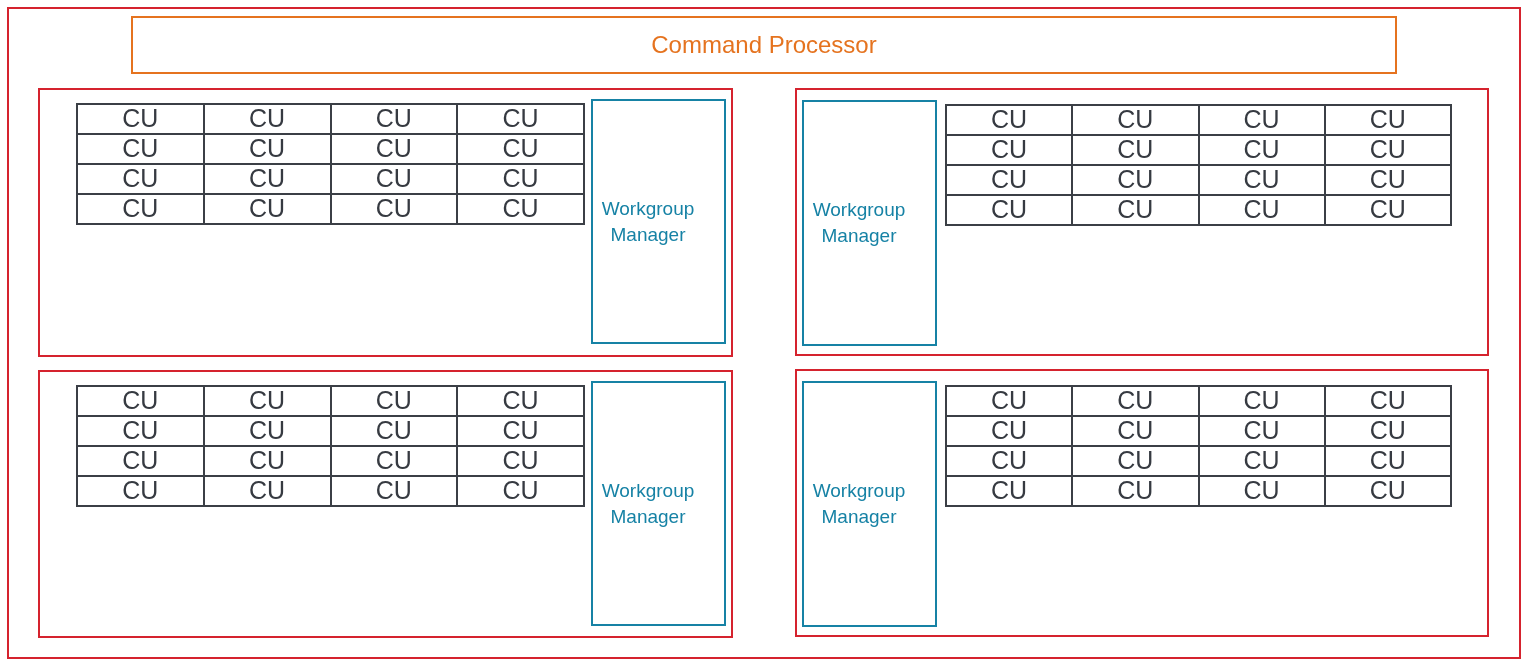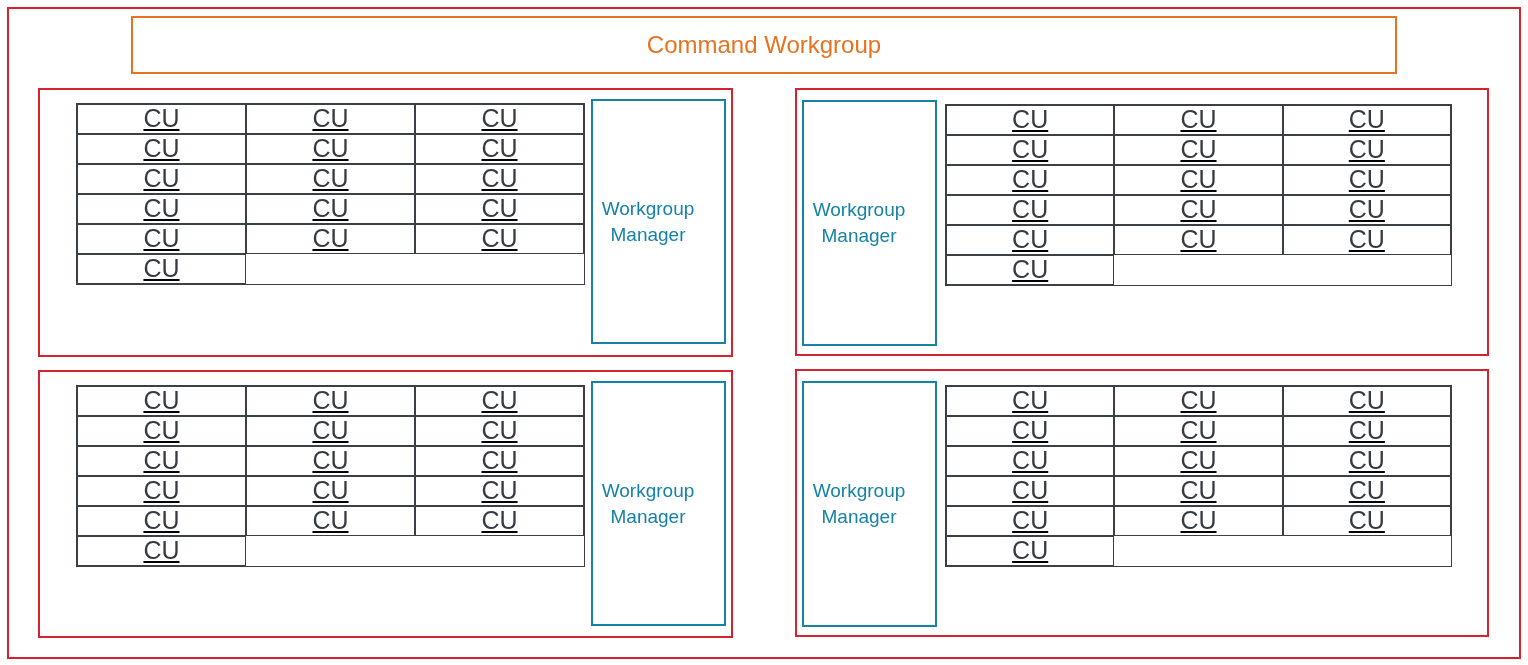--- a/index.html
+++ b/index.html
@@ -31,25 +31,24 @@
     box-sizing:border-box;
   }
   .q-tl{left:38px;top:88px;width:695px;height:269px;}
   .q-tr{left:795px;top:88px;width:694px;height:268px;}
   .q-bl{left:38px;top:370px;width:695px;height:268px;}
   .q-br{left:795px;top:369px;width:694px;height:268px;}
 
   .cu-table{
     position:absolute;
     display:grid;
-    grid-template-columns:1fr 1fr 1fr;
+    grid-template-columns:1fr 1fr 1fr 1fr;
     grid-auto-rows:30px;
     border:1px solid var(--cu-border,#3b3f46);
     box-sizing:border-box;
-    text-decoration:underline;
   }
   .wm-right .cu-table{left:36px;top:13px;width:509px;}
   .wm-left  .cu-table{left:148px;top:14px;width:507px;}
 
   .cu-cell{
     border:1px solid var(--cu-border,#3b3f46);
     color:var(--cu-text,#363a41);
     font-size:25px;
     line-height:27px;
     text-align:center;
@@ -72,21 +71,21 @@
     width:110px;
   }
 </style>
 </head>
 <body>
 
 <div class="canvas">
   <div class="outer-frame"></div>
 
   <div class="cmd-box">
-    <span class="cmd-label">Command Workgroup</span>
+    <span class="cmd-label">Command Processor</span>
   </div>
 
   <div class="cluster q-tl wm-right">
     <div class="cu-table">
         <div class="cu-cell">CU</div>
         <div class="cu-cell">CU</div>
         <div class="cu-cell">CU</div>
         <div class="cu-cell">CU</div>
         <div class="cu-cell">CU</div>
         <div class="cu-cell">CU</div>

